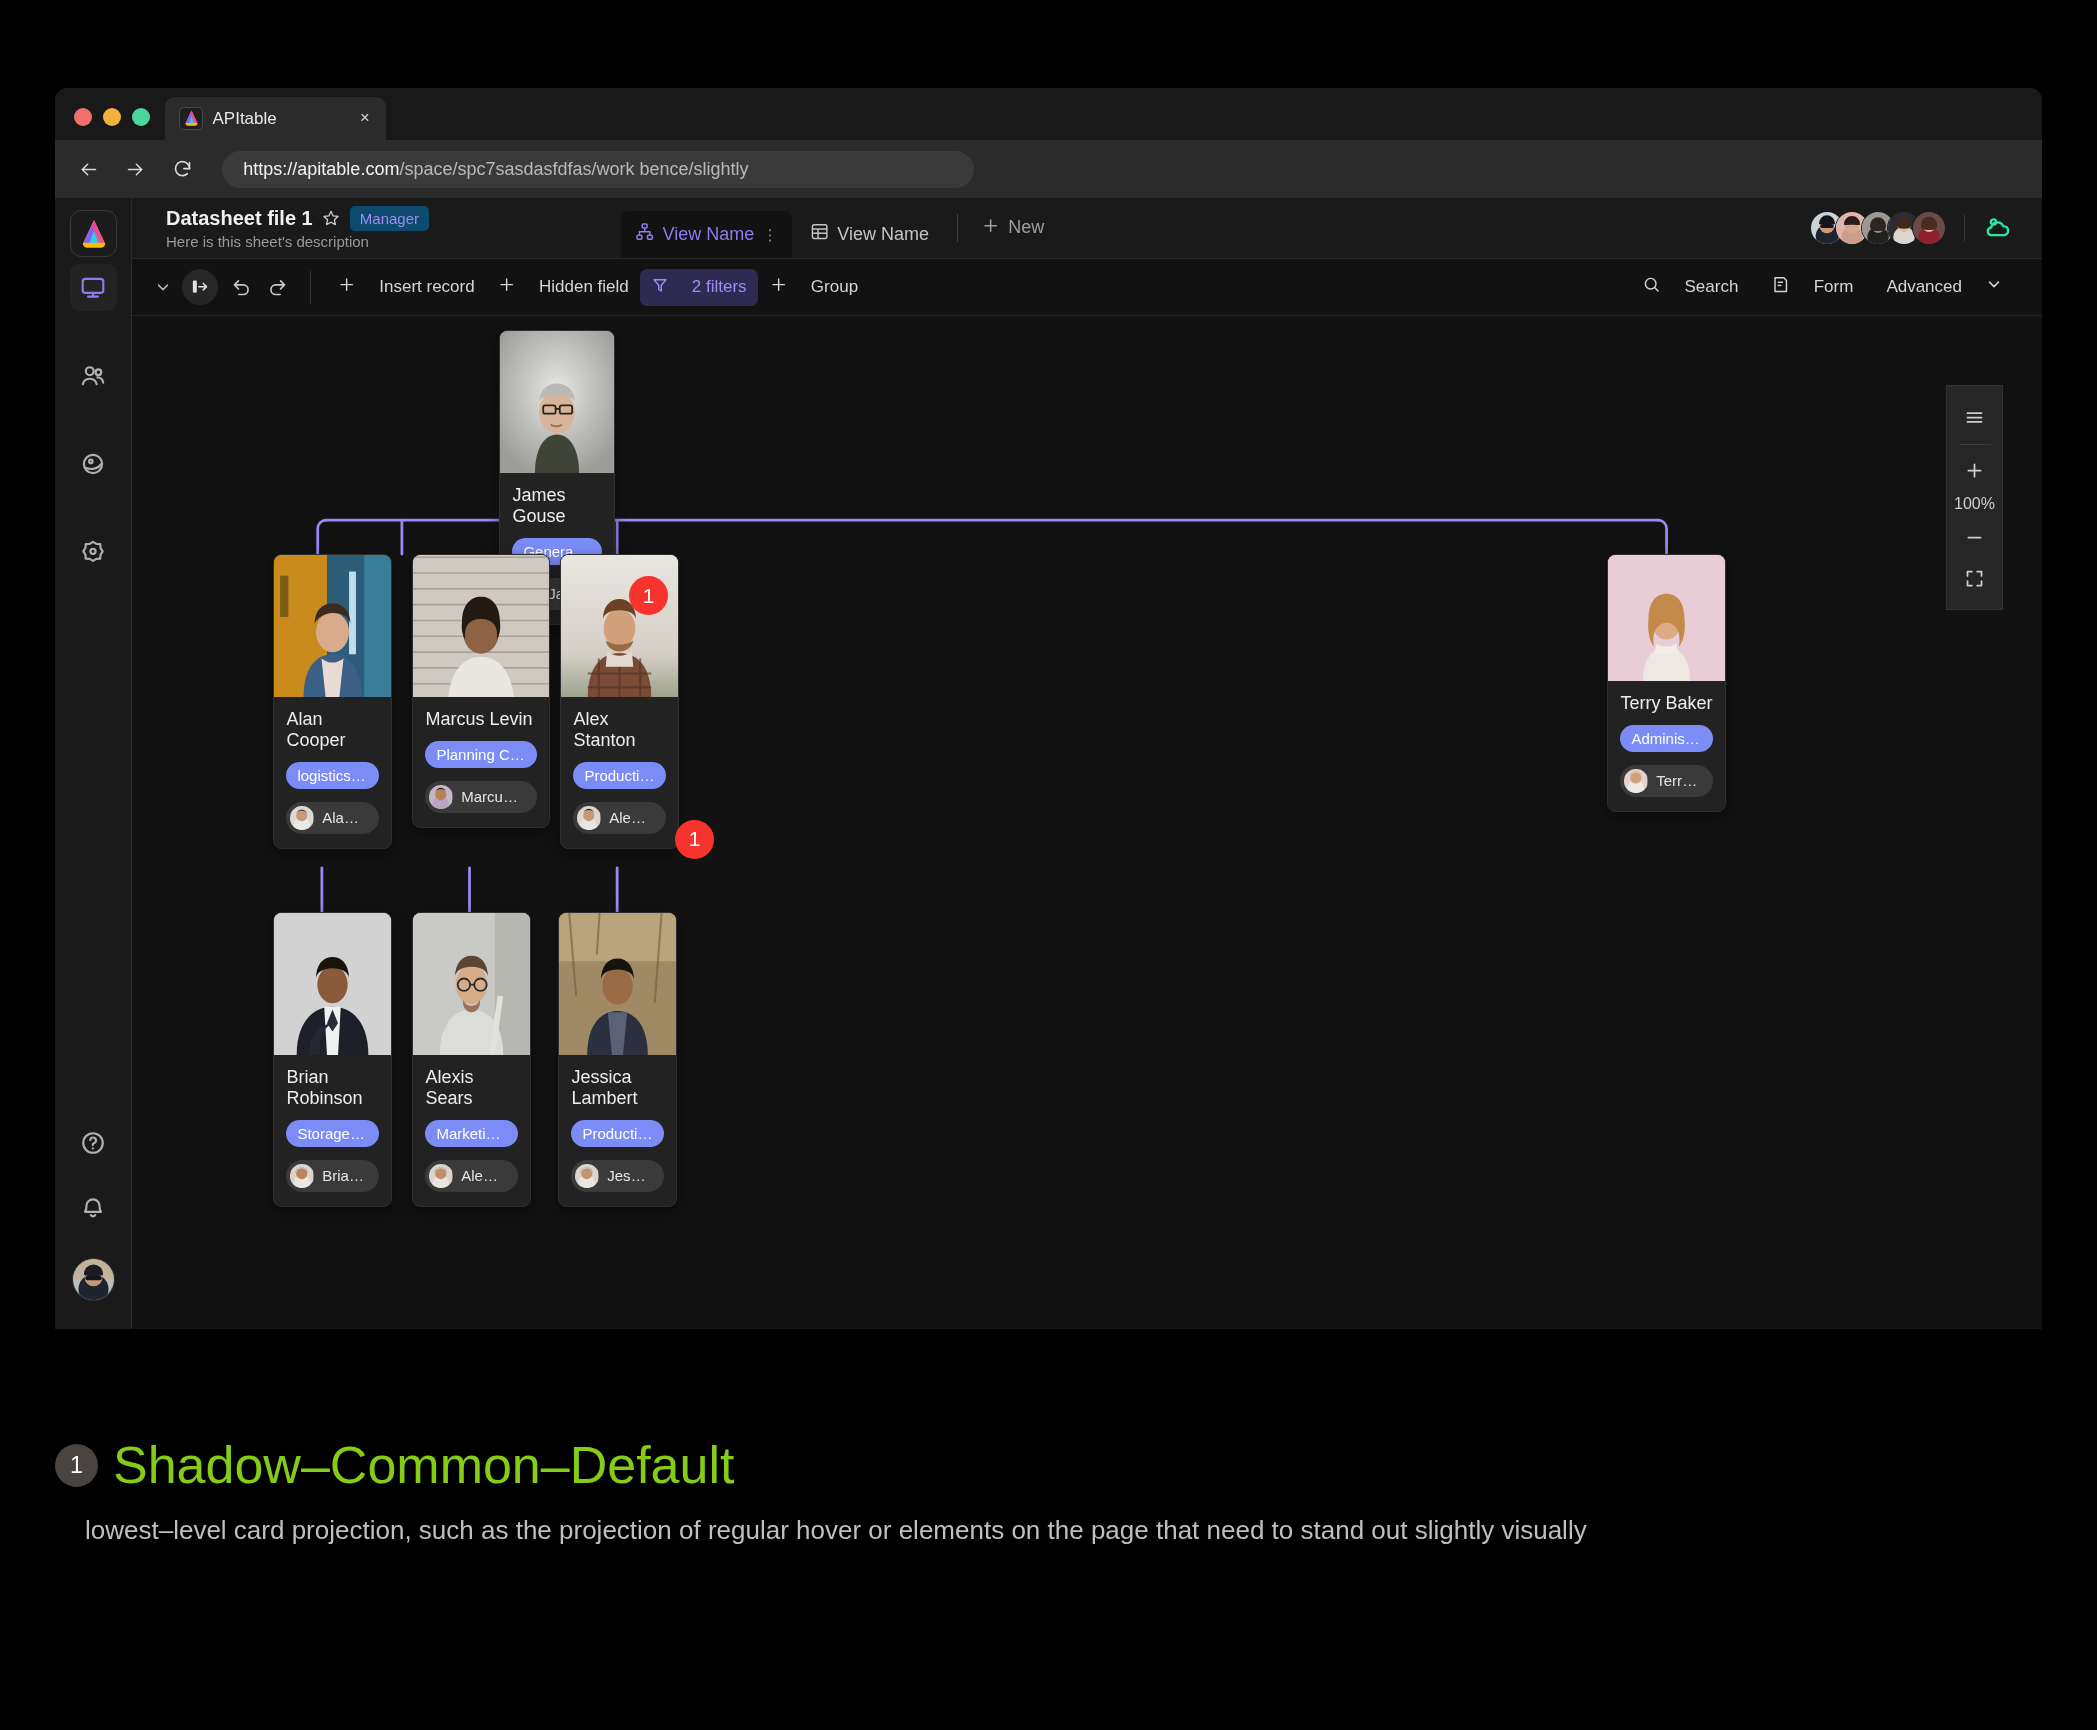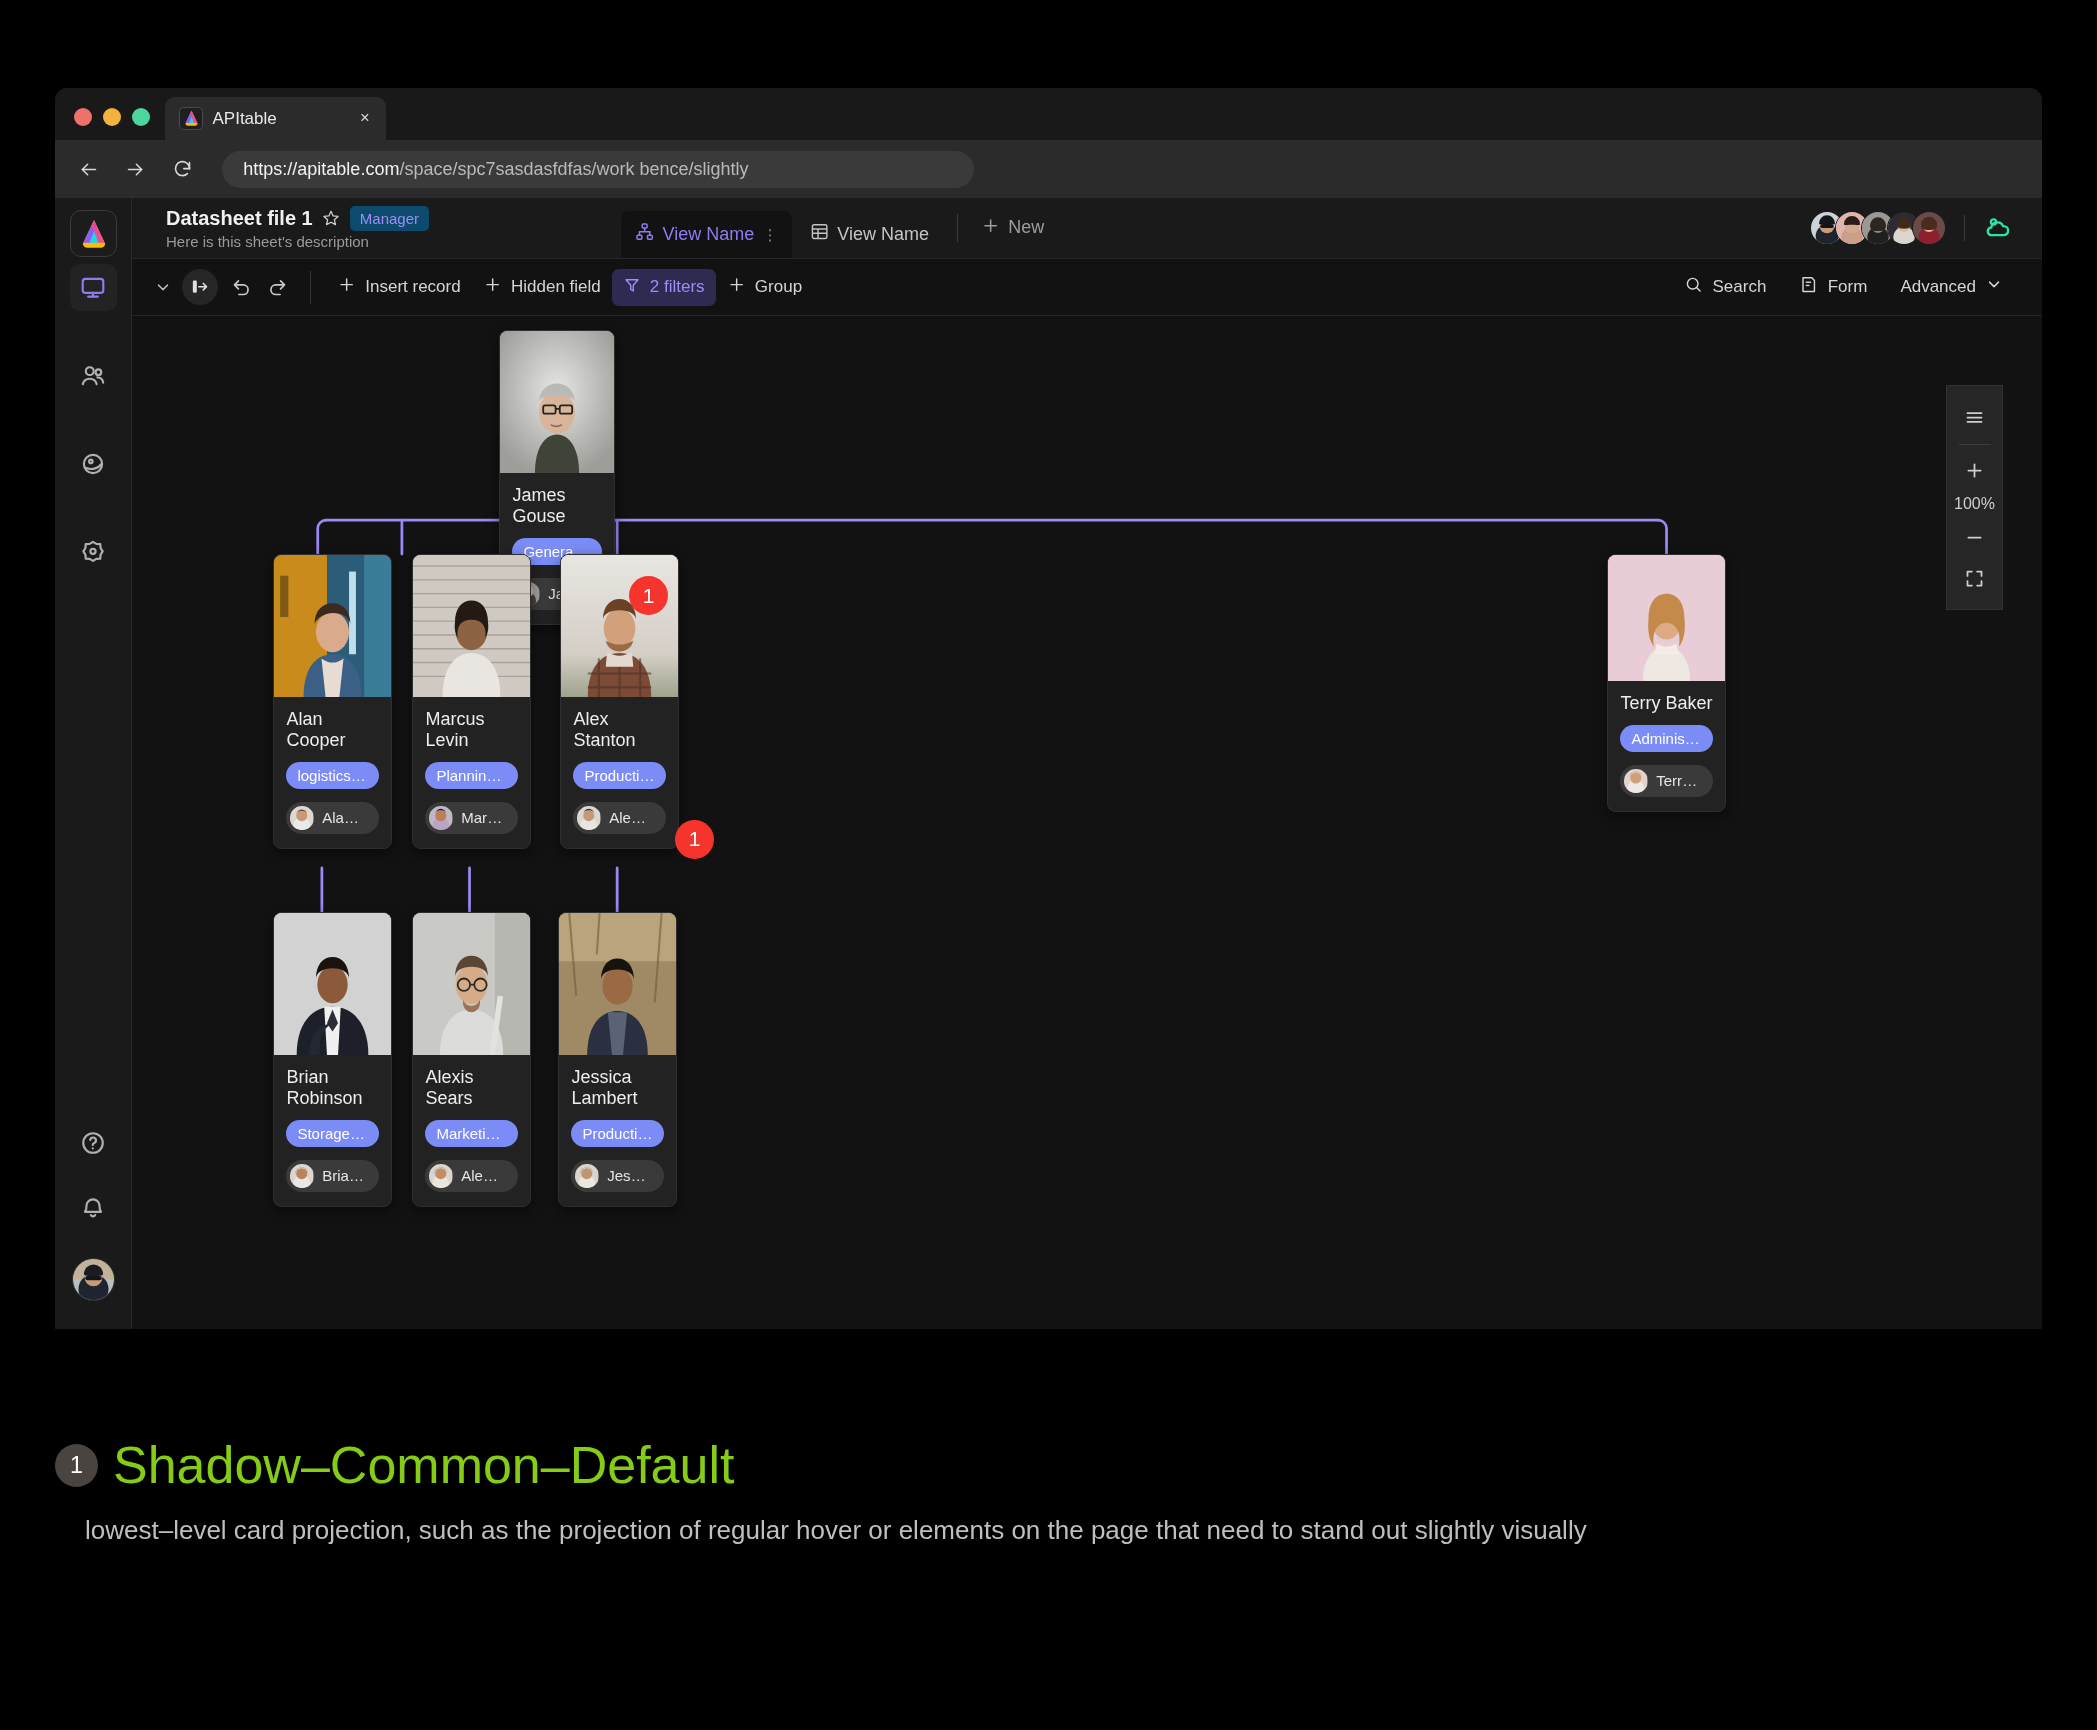--- a/index.html
+++ b/index.html
@@ -215,21 +215,21 @@
   }
   .tb-chevron { color: #b9b9b9; padding: 0 9.7px; cursor: pointer; display: flex; }
   .tb-collapse {
     width: 36px; height: 36px; border-radius: 50%;
     background: #262626; display: flex; align-items: center; justify-content: center;
     color: #e0e0e0; cursor: pointer; margin-right: 5.5px;
   }
   .tb-icon { width: 36px; height: 36px; display: flex; align-items: center; justify-content: center; color: #c9c9c9; cursor: pointer; }
   .tb-sep { width: 0.7px; height: 33px; background: #333; margin: 0 15px; }
   .tb-btn {
-    display: flex; align-items: center; gap: 9px;
+    display: flex; align-items: center; gap: 23px;
     font-size: 17px; color: #d5d5d5;
     padding: 7px 11px; border-radius: 7px; cursor: pointer;
     white-space: nowrap;
   }
   .tb-btn.accent { background: #2e2a52; color: #9e8df5; }
   .tb-right { margin-left: auto; display: flex; align-items: center; gap: 11px; }
 
   
   .canvas {
     position: relative;
@@ -752,21 +752,21 @@
                         <circle cx="17" cy="28" r="12" fill="#e9e9e7"></circle>
                         <circle cx="17" cy="14" r="8" fill="#c89a78"></circle>
                         <path d="M9 13a8 8 0 0 1 16 0c0-4-4-6-8-6s-8 2-8 6z" fill="#5a3a26"></path>
                       </svg>
                     </span>
                   <span class="mname">Alan Cooper</span>
                 </div>
               </div>
             </div>
 
-            <div class="card" style="left:280px; top:238px; width:119px;">
+            <div class="card" style="left:280px; top:238px; width:138px;">
               <div class="photo" style="background:#b9b3ad">
                 <svg viewBox="0 0 172 206" preserveAspectRatio="xMidYMid slice">
                   <rect width="172" height="206" fill="#cfc9c2"></rect>
                   <g stroke="#a9a29a" stroke-width="2">
                     <line x1="0" y1="16" x2="172" y2="16"></line>
                       <line x1="0" y1="36" x2="172" y2="36"></line>
                       <line x1="0" y1="56" x2="172" y2="56"></line>
                     <line x1="0" y1="76" x2="172" y2="76"></line>
                       <line x1="0" y1="96" x2="172" y2="96"></line>
                       <line x1="0" y1="116" x2="172" y2="116"></line>

